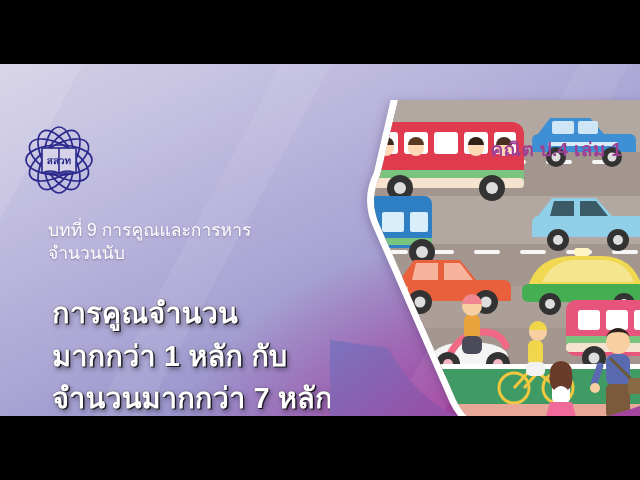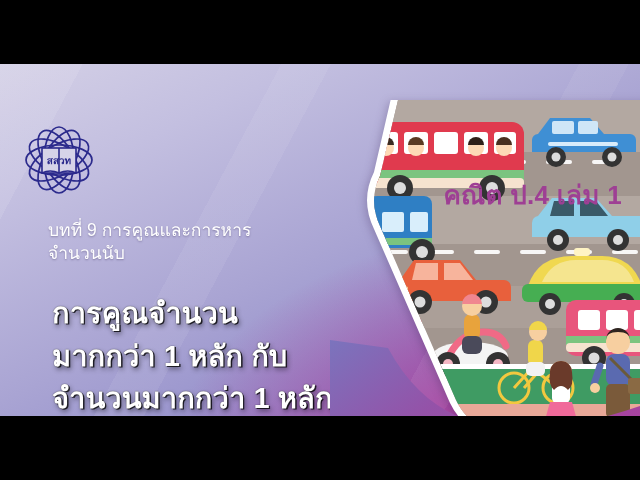--- a/index.html
+++ b/index.html
@@ -75,25 +75,24 @@
        1.4px 1.4px 0 rgba(0,0,0,.75),
        2px 3px 5px rgba(0,0,0,.45);
   }
   #maintitle .ln { display:block; white-space:nowrap;margin-left:8px; }
 
   
   #booklabel {
     position:absolute; right:18px; top:70px;
     z-index:30;
     color:#9e3f94;
-    font-size:26px;
+    font-size:19px;
     font-weight:700;
     white-space:nowrap;
     letter-spacing:.3px;
-    margin-top:40px;
   }
 
   
   #illus-wrap{
     position:absolute; left:352px; top:36px;
     width:300px; height:330px;
     z-index:20;
     filter:drop-shadow(-2px 2px 4px rgba(60,40,90,.28));
   }
   #illus-wrap svg { display:block; width:100%; height:100%; }
@@ -134,21 +133,21 @@
     </div>
 
     <div id="subtitle">
       <span class="ln">บทที่ 9 การคูณและการหาร</span>
       <span class="ln">จำนวนนับ</span>
     </div>
 
     <div id="maintitle">
       <span class="ln">การคูณจำนวน</span>
       <span class="ln">มากกว่า 1 หลัก กับ</span>
-      <span class="ln">จำนวนมากกว่า 1 หลัก</span>
+      <span class="ln">จำนวนมากกว่า 7 หลัก</span>
     </div>
 
     <div id="illus-wrap">
       <svg viewBox="0 0 300 330" aria-hidden="true">
         <defs>
           <clipPath id="panelClip">
             <path d="M46 0 H300 V330 H150 Q118 330 104 300 L28 126 Q16 100 28 76 Z"></path>
           </clipPath>
         </defs>
 

